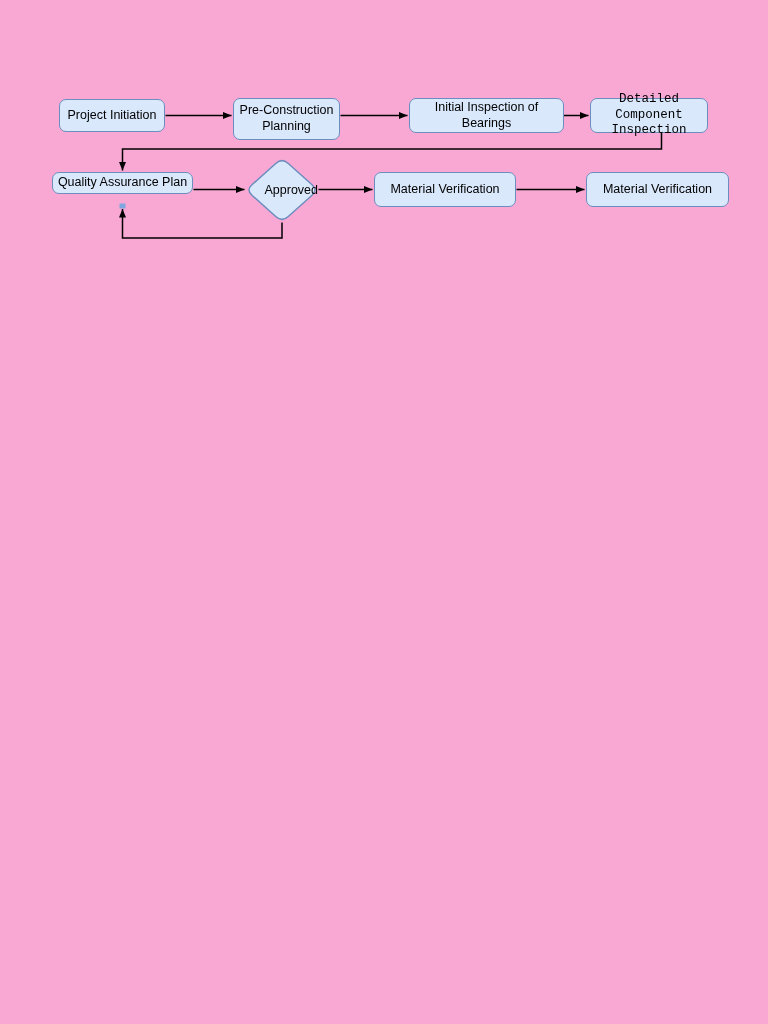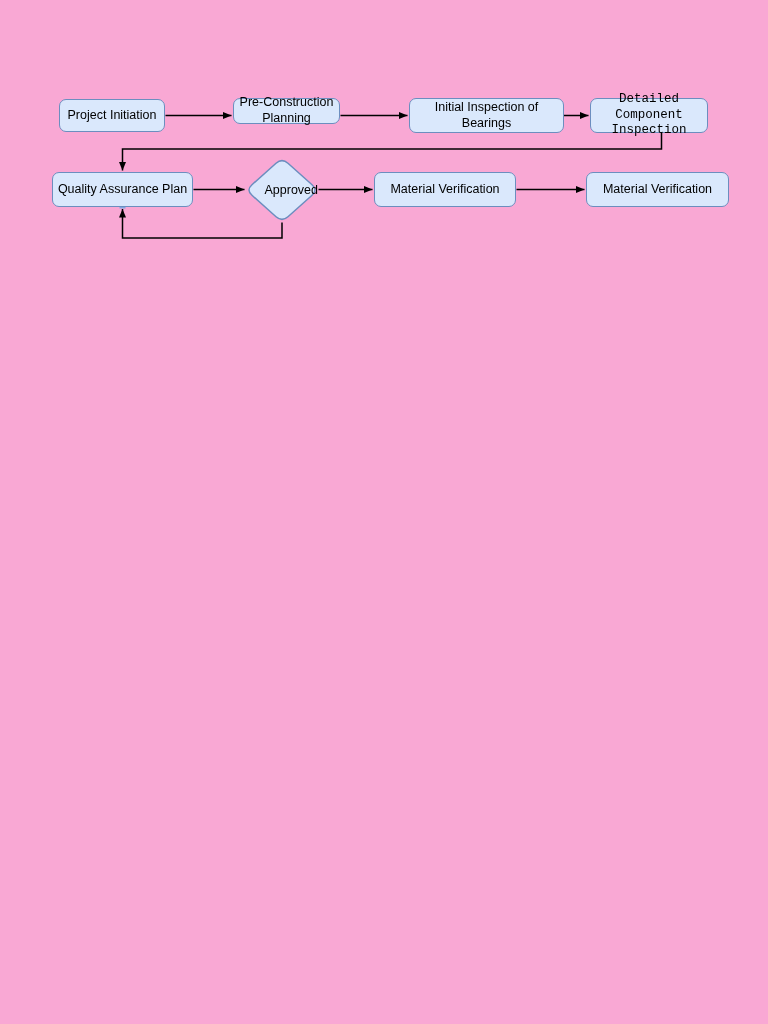--- a/index.html
+++ b/index.html
@@ -76,33 +76,33 @@
     <rect x="119.5" y="203.5" width="6" height="5" fill="#7ea6e0"></rect>
 
     <path d="M287.97,163.31 L312.03,184.69 Q318,190 312.03,195.31 L287.97,216.69 Q282,222 276.03,216.69
              L251.97,195.31 Q246,190 251.97,184.69 L276.03,163.31 Q282,158 287.97,163.31 Z" fill="#dae8fc" stroke="#6c8ebf" stroke-width="1.5"></path>
   </svg>
 
   <div class="node" style="left:59px; top:99px; width:106px; height:33px;">
     <span>Project Initiation</span>
   </div>
 
-  <div class="node" style="left:233px; top:98px; width:107px; height:26px;">
+  <div class="node" style="left:233px; top:98px; width:107px; height:42px;">
     <span>Pre-Construction Planning</span>
   </div>
 
   <div class="node" style="left:409px; top:98px; width:155px; height:35px;">
     <span>Initial Inspection of Bearings</span>
   </div>
 
   <div class="node" style="left:590px; top:98px; width:118px; height:35px;font-family:Liberation Mono, monospace;">
     <span>Detailed Component Inspection</span>
   </div>
 
-  <div class="node" style="left:52px; top:172px; width:141px; height:35px;">
+  <div class="node" style="left:52px; top:172px; width:141px; height:22px;">
     <span>Quality Assurance Plan</span>
   </div>
 
   <div class="diamond-label" style="left:246px; top:158px; width:72px; height:64px;">
     <span>Approved</span>
   </div>
 
   <div class="node" style="left:374px; top:172px; width:142px; height:35px;">
     <span>Material Verification</span>
   </div>

